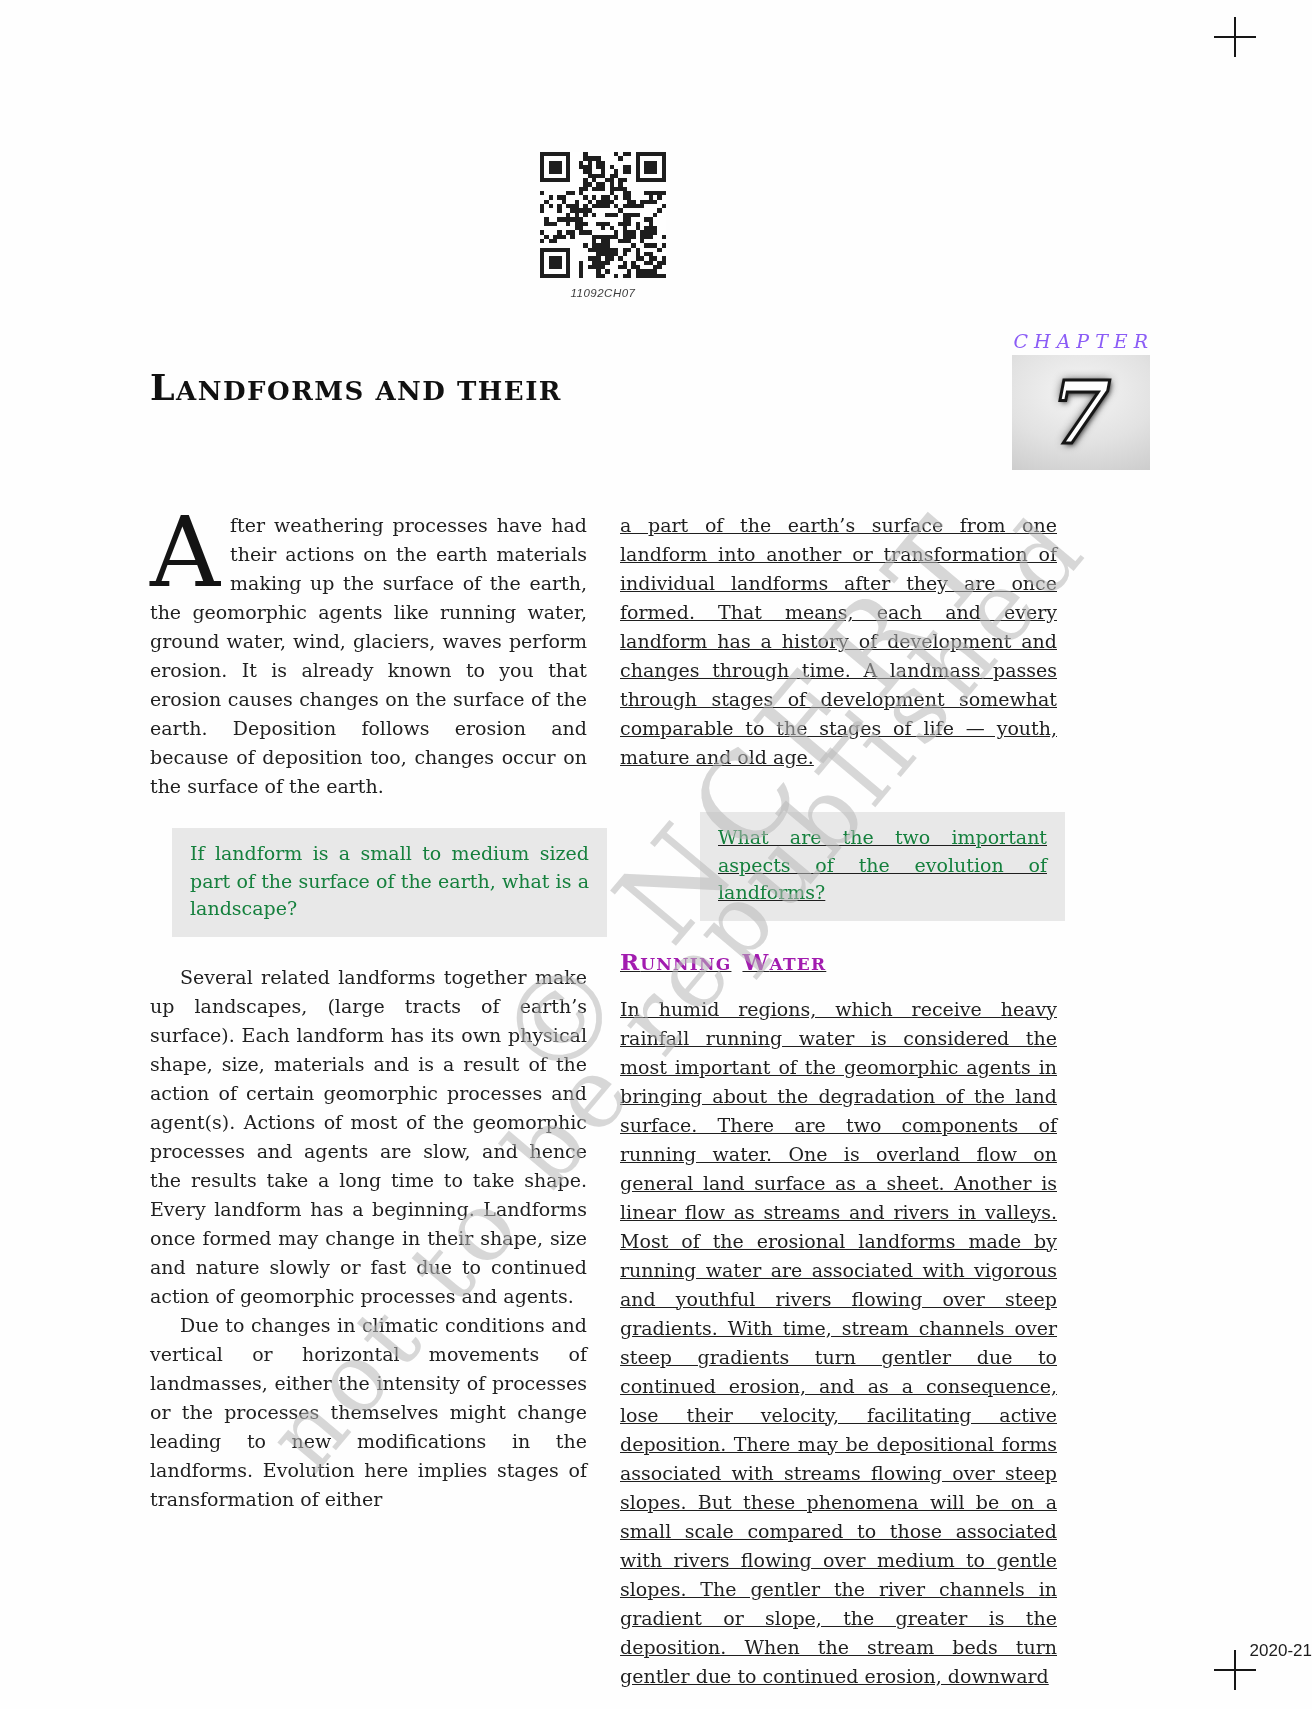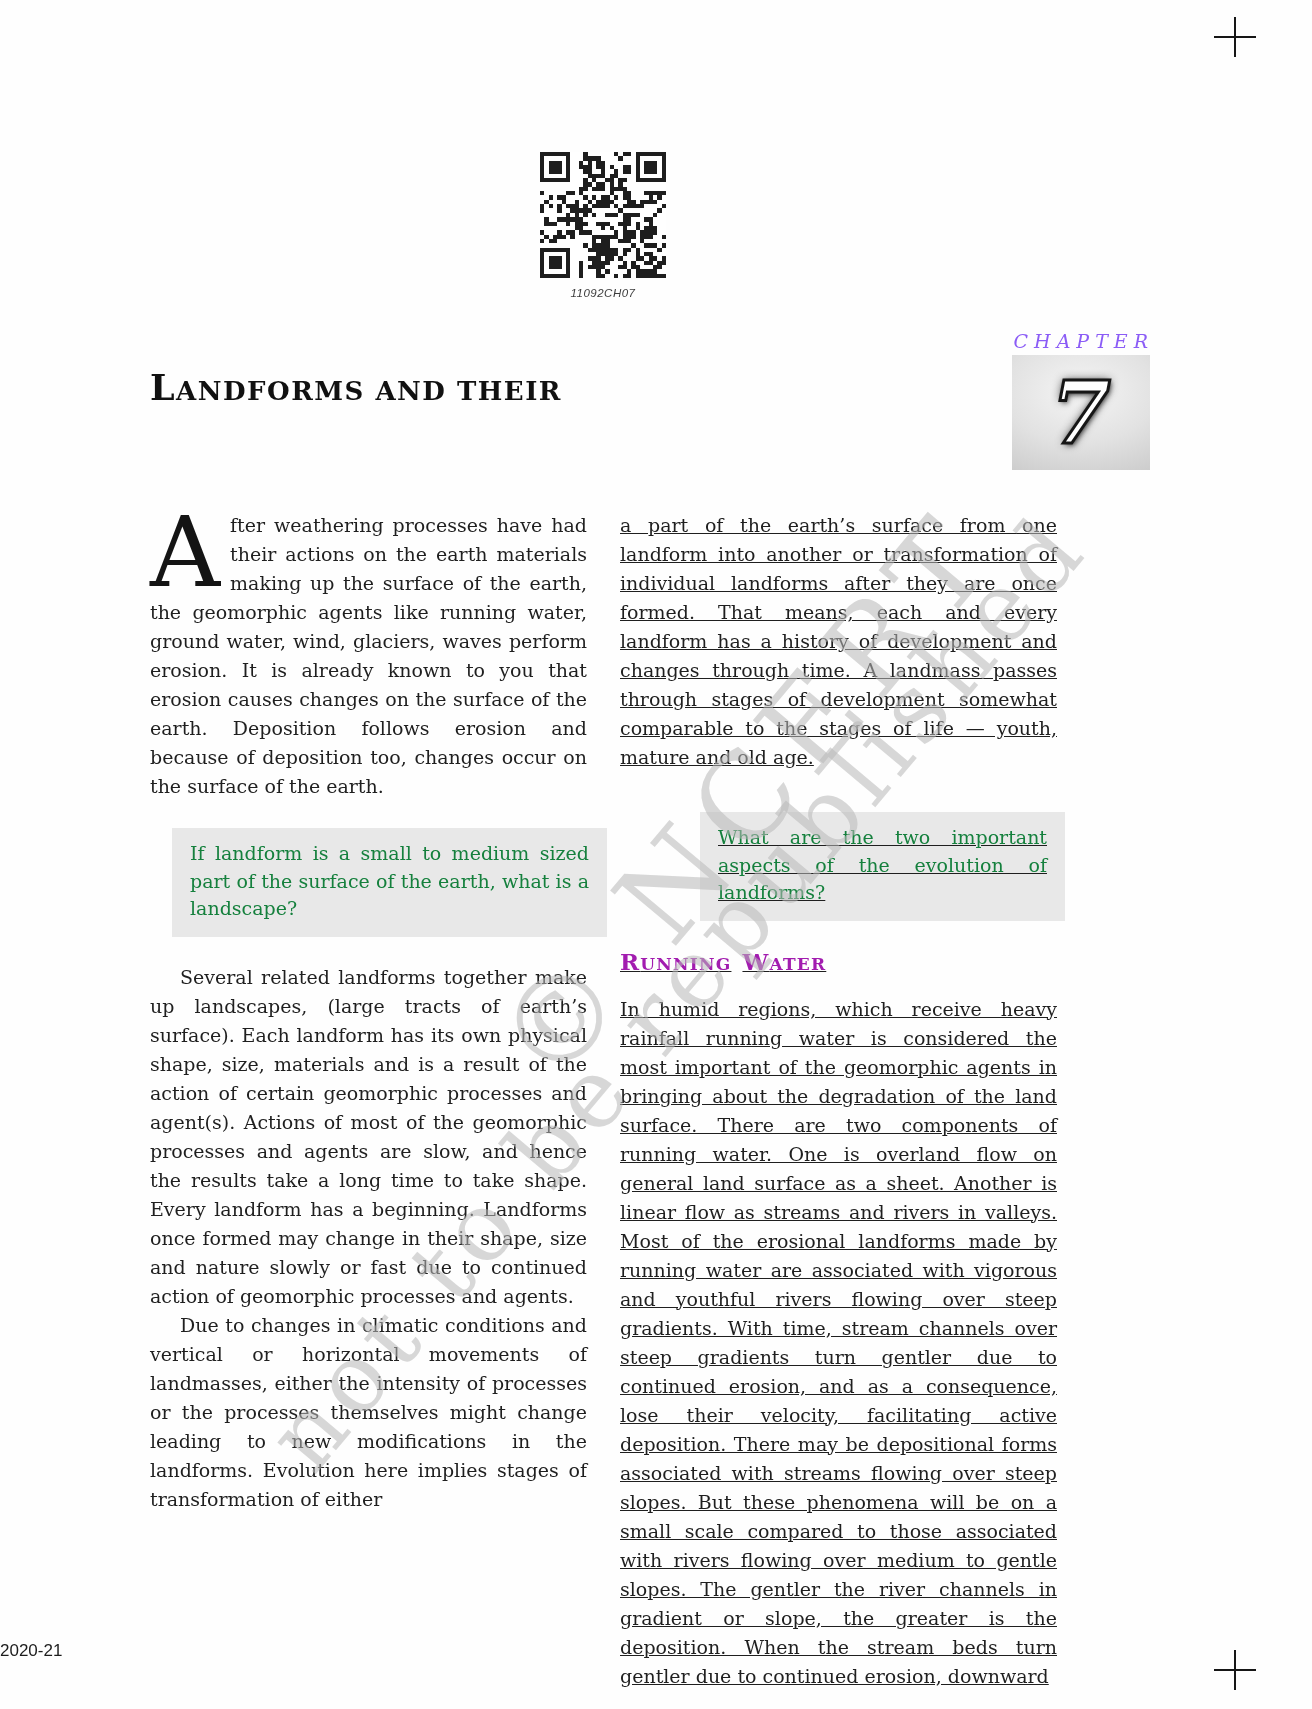--- a/index.html
+++ b/index.html
@@ -56,21 +56,21 @@
         padding:12px 18px 14px;text-align:justify;}
   .qbox-left{margin:27px -20px 26px 22px;}
   .qbox-right{margin:40px -8px 26px 80px;}
 
   .sec-heading{margin:8px 0 16px;font-size:17px;font-weight:bold;letter-spacing:1.2px;
                color:#a21caf;text-align:left;}
   .sec-heading .big{font-size:23px;}
   .sec-heading .w2{margin-left:11px;}
 
   
-  .footer{position:absolute;left:0;top:1641px;width:1312px;z-index:3;text-align:left;
+  .footer{position:absolute;left:0;top:1641px;width:1312px;z-index:3;text-align:right;
           font-family:"Liberation Sans",sans-serif;font-size:17px;color:#1c1c1c;}
 </style>
 </head>
 <body>
 
 <div class="page">
 
   <div class="crop-mark crop-tr"></div>
   <div class="crop-mark crop-br"></div>
 

